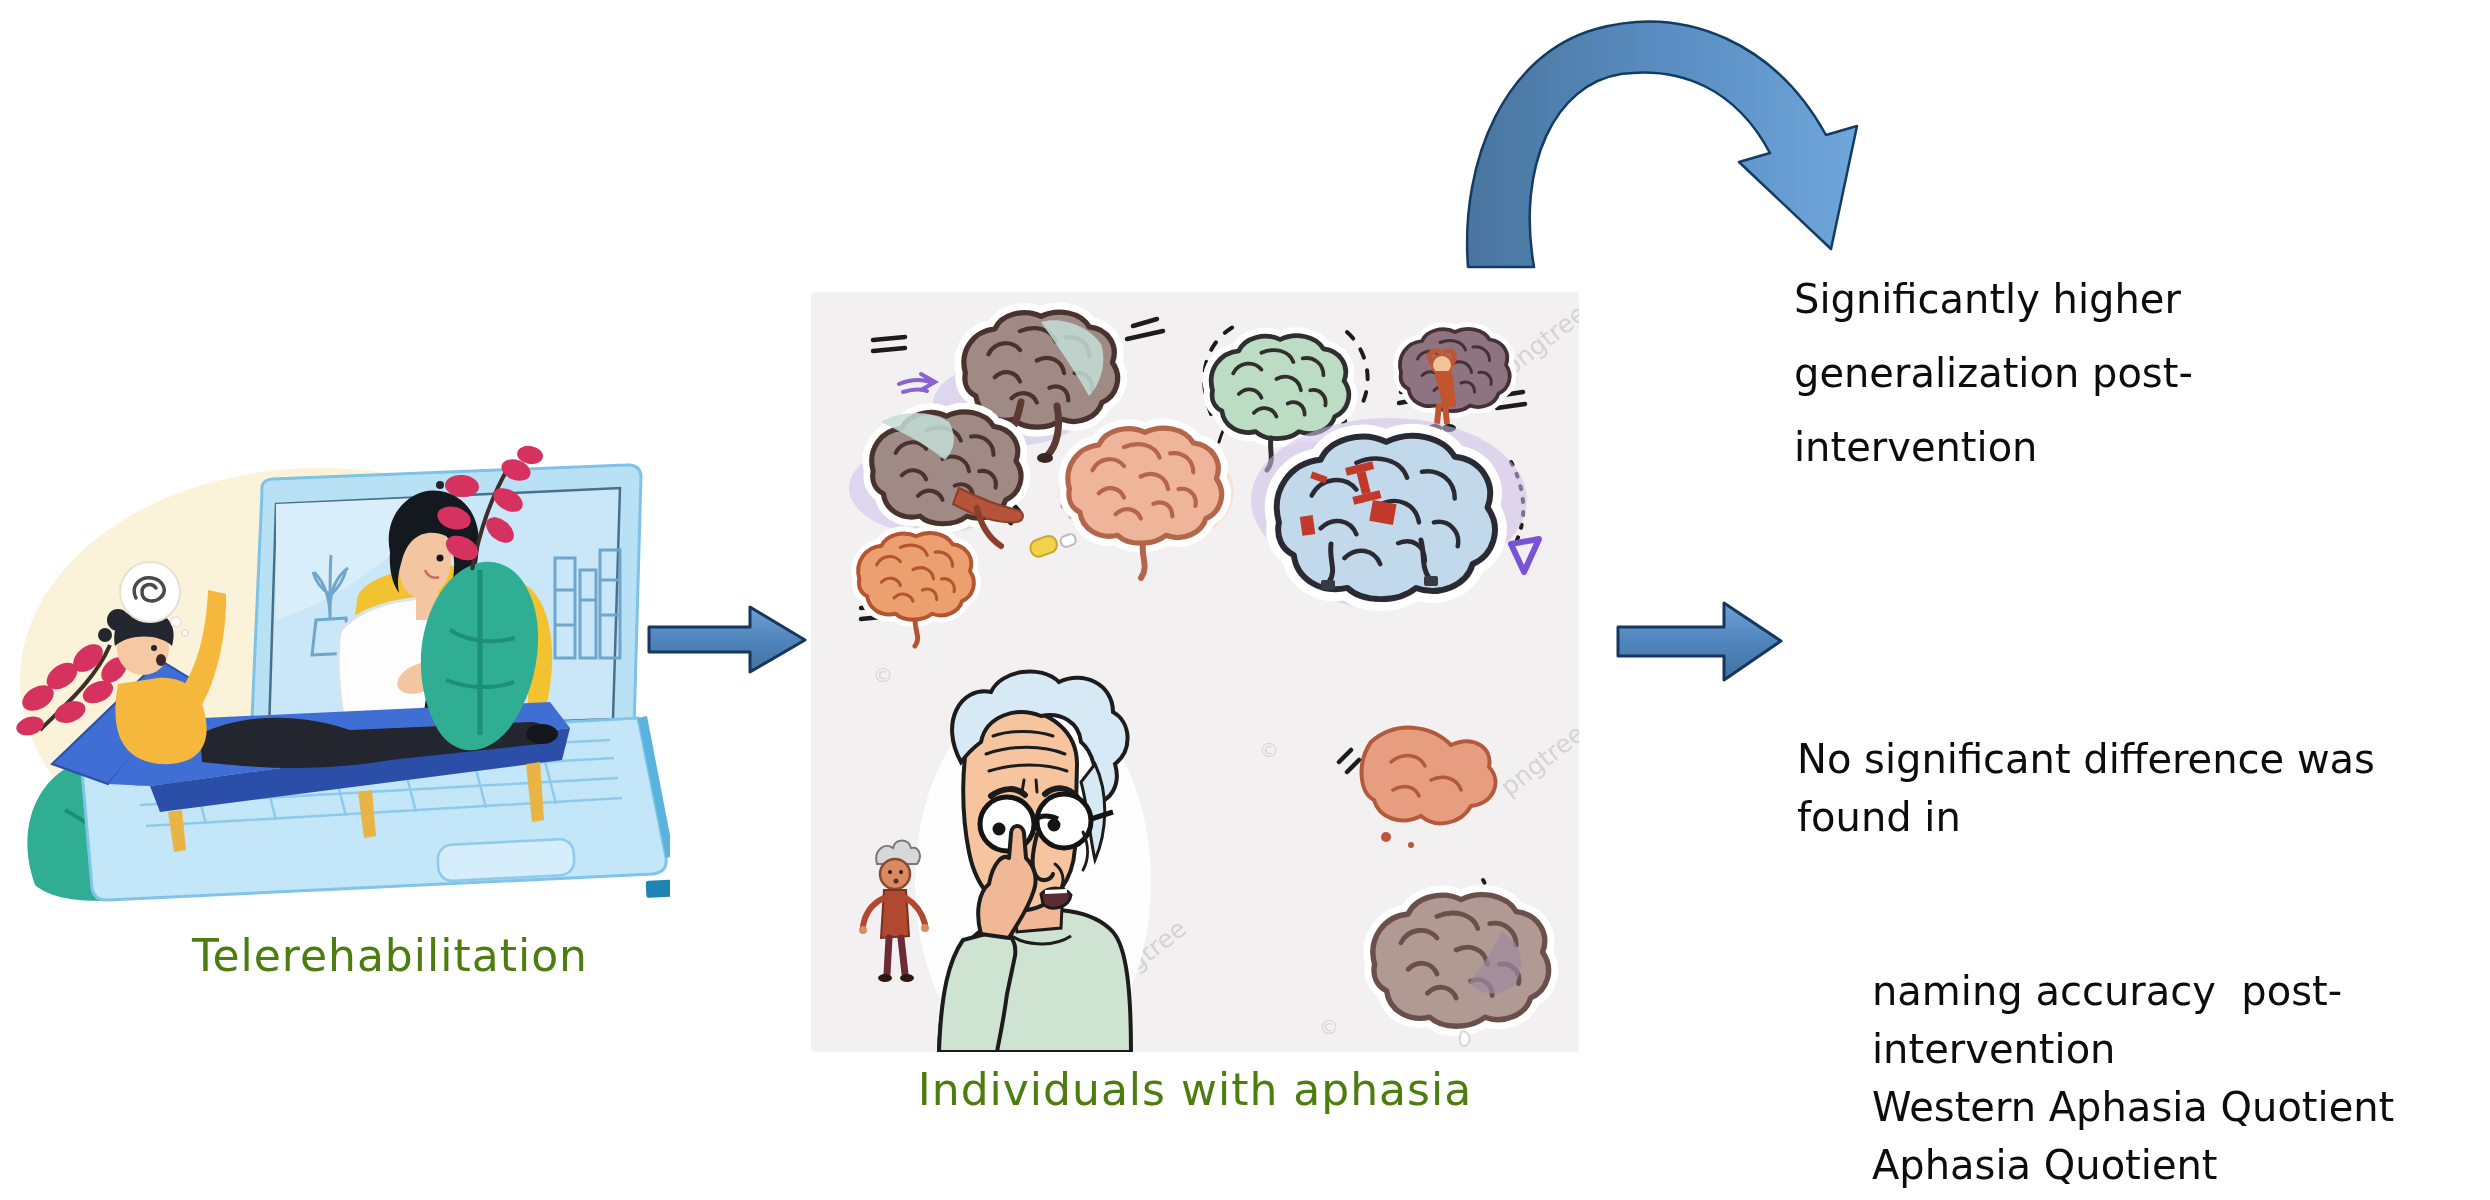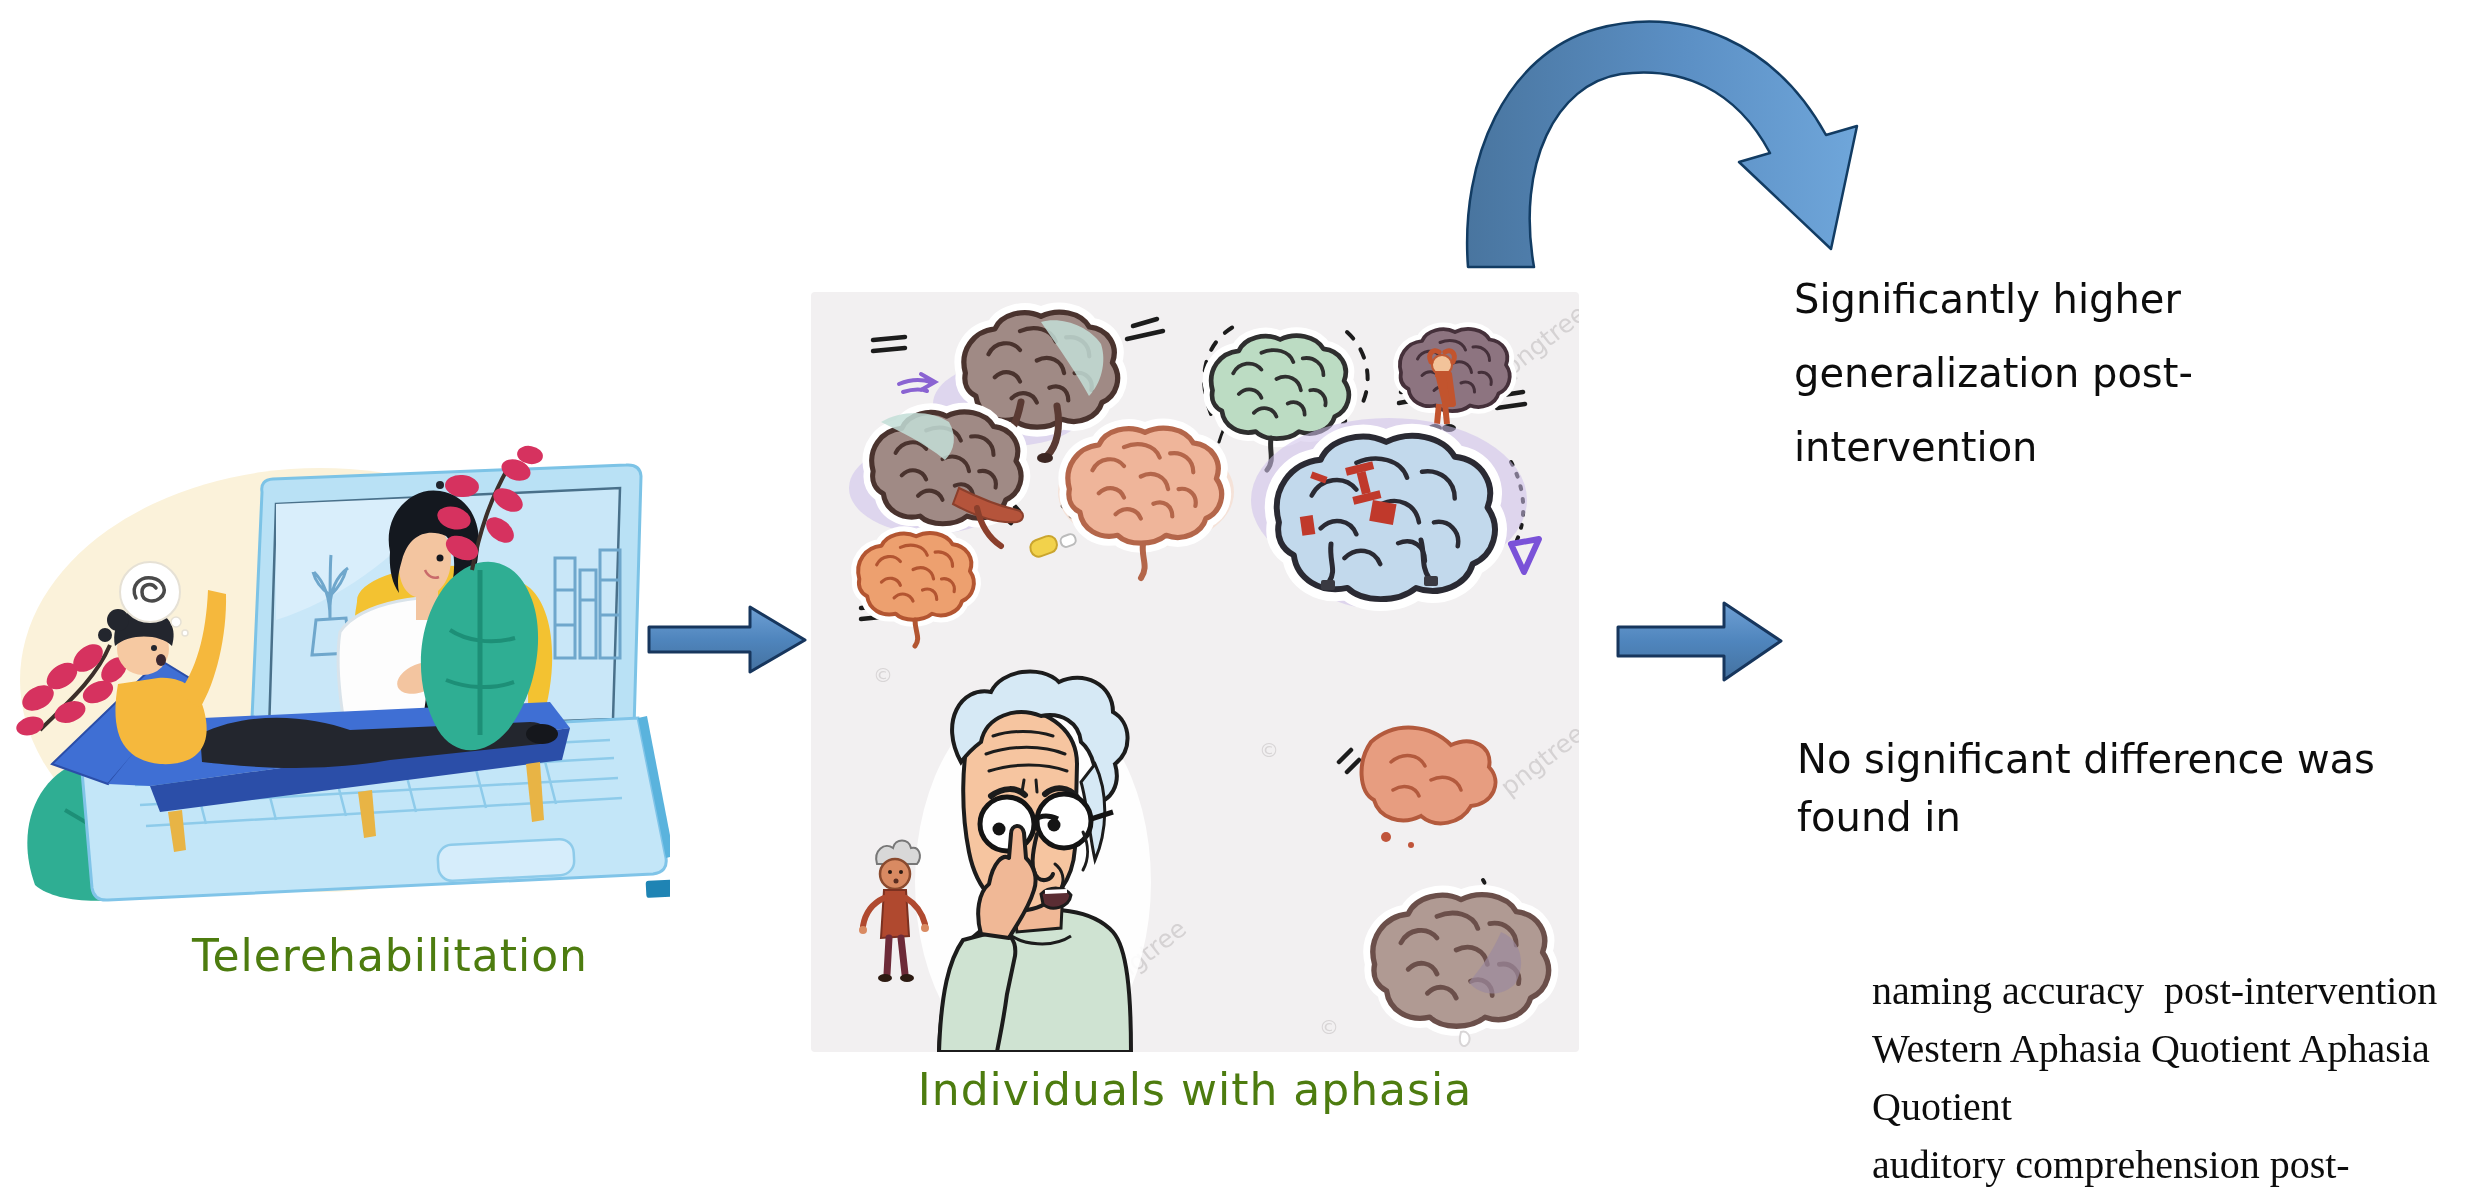--- a/index.html
+++ b/index.html
@@ -4,21 +4,21 @@
 <style>
   html,body{margin:0;padding:0;background:#ffffff;}
   body{font-family:"DejaVu Sans","Liberation Sans",sans-serif;}
   #canvas{position:relative;width:2490px;height:1200px;background:#ffffff;overflow:hidden;}
   .caption{position:absolute;text-align:center;color:#4d7c0f;font-size:44px;letter-spacing:1px;}
   .tcap{left:140px;top:930px;width:500px;}
   .mcap{left:865px;top:1064px;width:660px;}
   .finding{position:absolute;color:#0d0d0d;font-size:40px;white-space:pre-wrap;}
   .top-finding{left:1794px;top:262px;width:490px;line-height:74px;}
   .bottom-block{left:1797px;top:614px;width:700px;line-height:58px;}
-  .bottom-block .item{padding-left:75px;width:600px;white-space:pre-wrap;font-family:Liberation Serif, serif;}
+  .bottom-block .item{padding-left:75px;width:600px;white-space:pre-wrap;}
   svg{position:absolute;display:block;}
   text.wm{font-family:"DejaVu Sans",sans-serif;font-size:25px;fill:#d5d2d3;}
   text.cm{font-family:"DejaVu Sans",sans-serif;font-size:20px;fill:#d8d5d6;}
 </style>
 </head>
 <body>
 
 <div id="canvas">
 
   <svg style="left:10px;top:430px;" width="660" height="480" viewBox="0 0 660 480">

